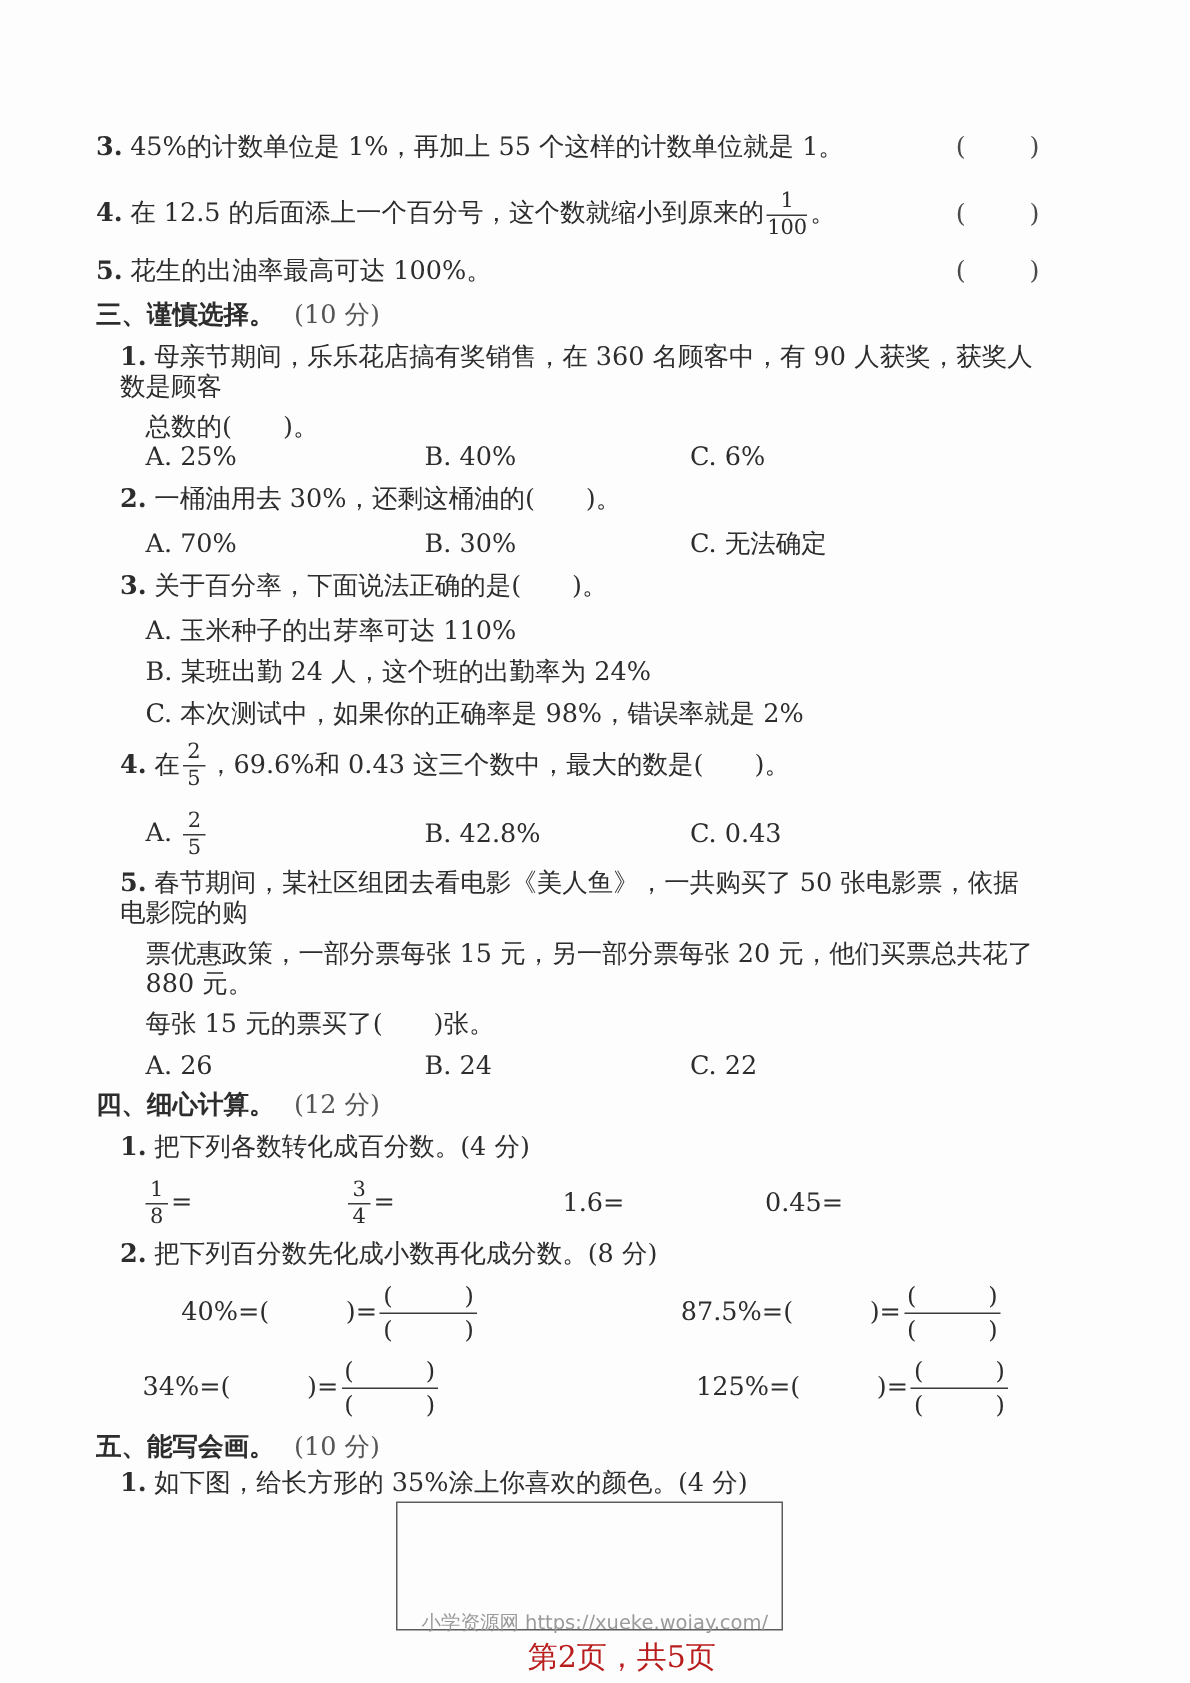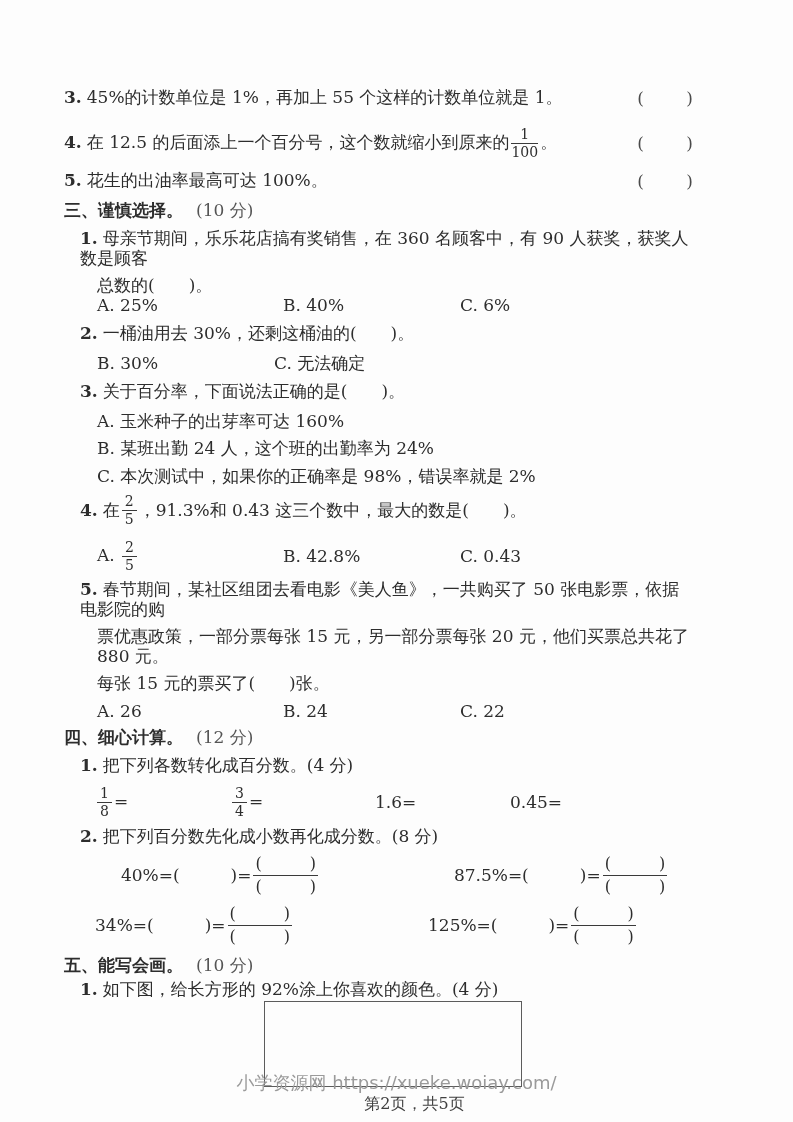--- a/index.html
+++ b/index.html
@@ -46,22 +46,22 @@
   .conv-row { display:flex; align-items:center; padding-left:31px; }
   .conv-left { width:333px; display:flex; align-items:center; }
   .conv-right { display:flex; align-items:center; }
   .conv-head { white-space:pre; }
 
   .rect-box { width:258px; height:86px; border:1.5px solid #5c5c5c; margin-left:200px; background:#fdfdfd; } .mb16{margin-bottom:16px} .mb10{margin-bottom:10px}
   .mb8{margin-bottom:8px} .mb7{margin-bottom:7px} .mb6{margin-bottom:6px}
   .mb5{margin-bottom:5px} .mb4{margin-bottom:4px} .mb2{margin-bottom:2px}
 
   .footer { position:absolute; left:0; right:0; bottom:8px; text-align:center; }
-  .footer .site { font-family:"DejaVu Sans","Liberation Sans",sans-serif; color:#9a9a9a; font-size:18px; line-height:22px; }
-  .footer .pageno { font-family:"DejaVu Serif","Liberation Serif",serif; color:#404040; font-size:16px; line-height:20px;margin-left:36px; }
+  .footer .site { font-family:"DejaVu Sans","Liberation Sans",sans-serif; color:#9a9a9a; font-size:13px; line-height:22px; }
+  .footer .pageno { font-family:"DejaVu Serif","Liberation Serif",serif; color:#b91c1c; font-size:20px; line-height:20px;margin-left:36px; }
 </style>
 </head>
 <body>
 
 <div class="page">
   <div class="content">
 
     <div class="tf-row mb16">
       <span class="tf-left">
         <span class="qnum">3.</span><span>45%的计数单位是 1%，再加上 55 个这样的计数单位就是 1。</span>
@@ -97,43 +97,44 @@
         <span class="o2">B. 40%</span>
         <span class="o3">C. 6%</span>
       </div>
     </div>
 
     <div>
       <div class="q-line mb10">
         <span class="qnum">2.</span><span>一桶油用去 30%，还剩这桶油的(  )。</span>
       </div>
       <div class="opts mb8">
+        <span class="o1">A. 70%</span>
         <span class="o2">B. 30%</span>
         <span class="o3">C. 无法确定</span>
       </div>
     </div>
 
     <div>
       <div class="q-line mb10">
         <span class="qnum">3.</span><span>关于百分率，下面说法正确的是(  )。</span>
       </div>
-      <div class="q-line indent mb7">A. 玉米种子的出芽率可达 160%</div>
+      <div class="q-line indent mb7">A. 玉米种子的出芽率可达 110%</div>
       <div class="q-line indent mb8">B. 某班出勤 24 人，这个班的出勤率为 24%</div>
       <div class="q-line indent mb5">C. 本次测试中，如果你的正确率是 98%，错误率就是 2%</div>
     </div>
 
     <div>
       <div class="q-line row-tall mb8" style="min-height:38px;">
         <span class="qnum">4.</span>
           <span>在</span>
           <span class="frac">
             <span class="fn">2</span>
             <span class="fd">5</span>
           </span>
-          <span>，91.3%和 0.43 这三个数中，最大的数是(  )。</span>
+          <span>，69.6%和 0.43 这三个数中，最大的数是(  )。</span>
       </div>
       <div class="opts mb4" style="align-items:center; min-height:38px;">
         <span class="o1"><span>A.</span> <span class="frac"><span class="fn">2</span><span class="fd">5</span></span></span>
         <span class="o2">B. 42.8%</span>
         <span class="o3">C. 0.43</span>
       </div>
     </div>
 
     <div>
       <div class="q-line mb7">
@@ -177,21 +178,21 @@
             </span>
         </span>
         <span class="conv-right">
           <span class="conv-head">87.5%=(   )=</span>
             <span class="bfrac">
               <span class="fn">(   )</span>
               <span class="fd">(   )</span>
             </span>
         </span>
       </div>
-      <div class="conv-row" style="min-height:44px;">
+      <div class="conv-row" style="min-height:44px;gap:36px;">
         <span class="conv-left">
           <span class="conv-head">34%=(   )=</span>
             <span class="bfrac">
               <span class="fn">(   )</span>
               <span class="fd">(   )</span>
             </span>
         </span>
         <span class="conv-right">
           <span class="conv-head">125%=(   )=</span>
             <span class="bfrac">
@@ -201,21 +202,21 @@
         </span>
       </div>
     </div>
 
     <div class="sec-h mb4" style="margin-top:8px;">
       <span>五、能写会画。</span><span class="pts">(10 分)</span>
     </div>
 
     <div>
       <div class="q-line mb2">
-        <span class="qnum">1.</span><span>如下图，给长方形的 92%涂上你喜欢的颜色。(4 分)</span>
+        <span class="qnum">1.</span><span>如下图，给长方形的 35%涂上你喜欢的颜色。(4 分)</span>
       </div>
       <div class="rect-box"></div>
     </div>
 
   </div>
 
   <div class="footer">
     <div class="site">小学资源网 https://xueke.woiay.com/</div>
     <div class="pageno">第2页，共5页</div>
   </div>

